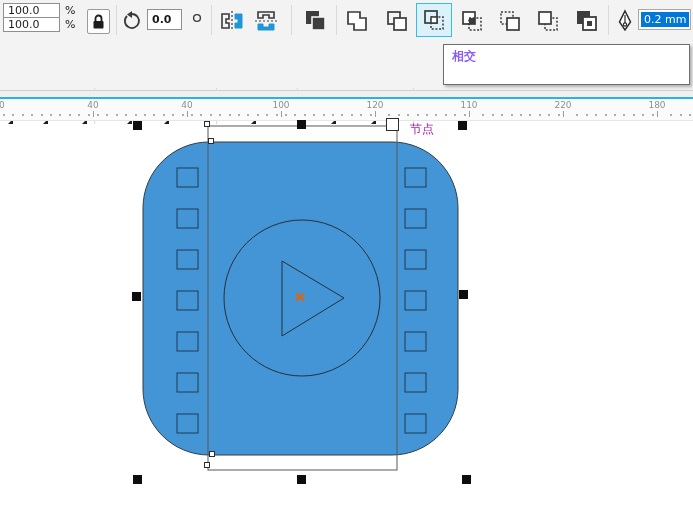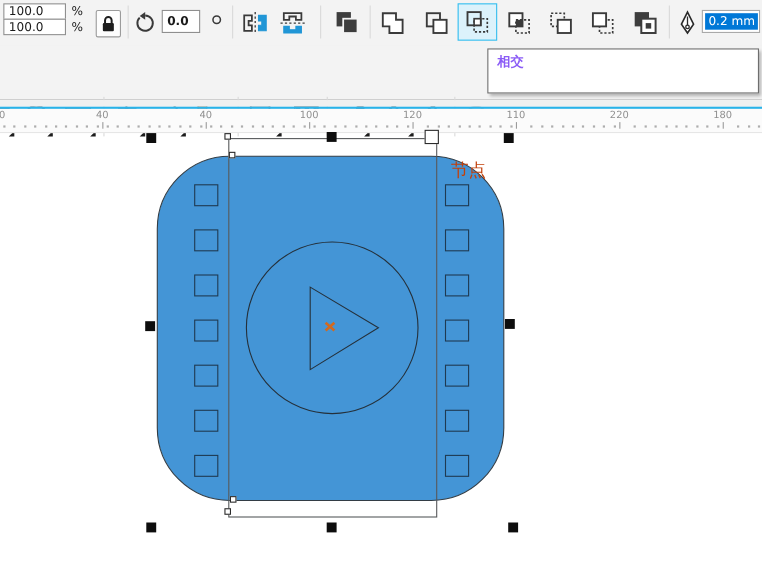--- a/index.html
+++ b/index.html
@@ -33,21 +33,21 @@
            border:1px solid #6e6e6e;box-sizing:border-box;z-index:30;
            box-shadow:2px 2px 3px rgba(0,0,0,0.28);padding:3px 0 0 8px;}
   #tooltip .tt-title{font-size:12px;font-weight:bold;color:#8b5cf6;}
   #tooltip .tt-desc{font-size:12px;color:#222;margin-top:1px;}
   
   .rlbl{position:absolute;top:1px;font-size:9px;color:#8f8f8f;transform:translateX(-50%);}
   .rtick{position:absolute;top:12px;width:1px;height:6px;background:#9b9b9b;}
   .rdot{position:absolute;top:15px;width:2px;height:2px;background:#adadad;}
   
   #drawing{left:0;top:0;z-index:5;}
-  #nodelabel{font-size:16px;color:#c2410c;z-index:6;margin-top:24px;}
+  #nodelabel{font-size:12px;color:#a21caf;z-index:6;}
   .handle{position:absolute;background:#0d0d0d;z-index:7;}
   .nodesq{position:absolute;background:#fff;border:1px solid #2b2b2b;box-sizing:border-box;z-index:8;}
 </style>
 </head>
 <body>
 
 <div id="row1" class="abs">
 
   <div class="numbox abs" style="left:3px;top:3px;width:57px;height:15px;">100.0</div>
   <div class="numbox abs" style="left:3px;top:17px;width:57px;height:15px;">100.0</div>

